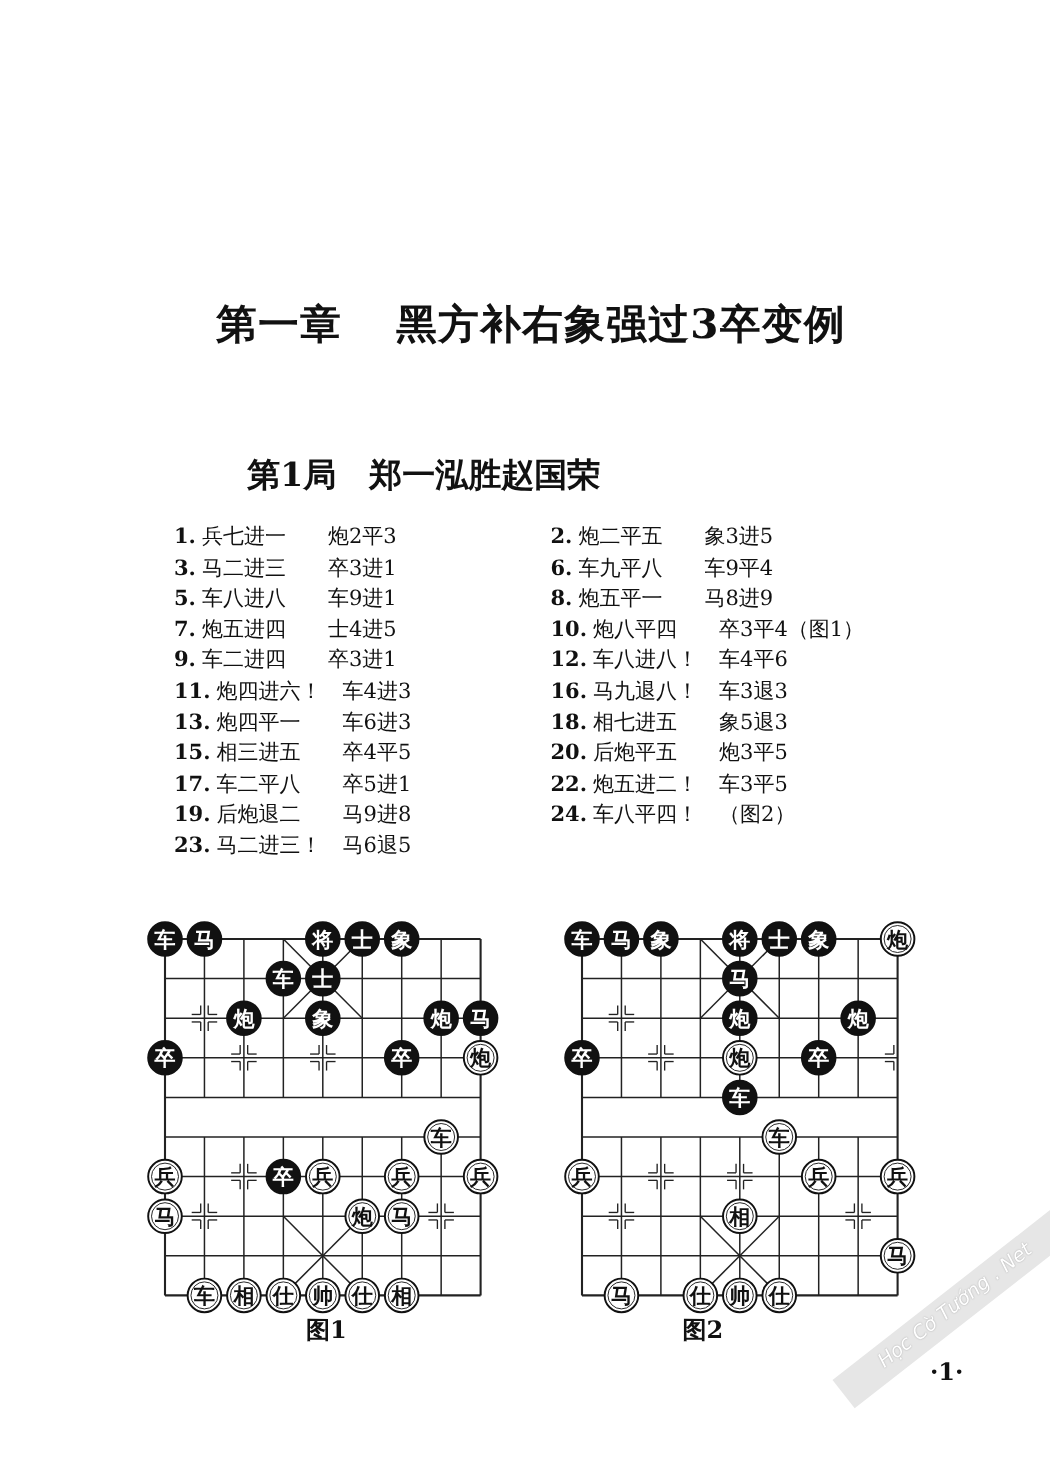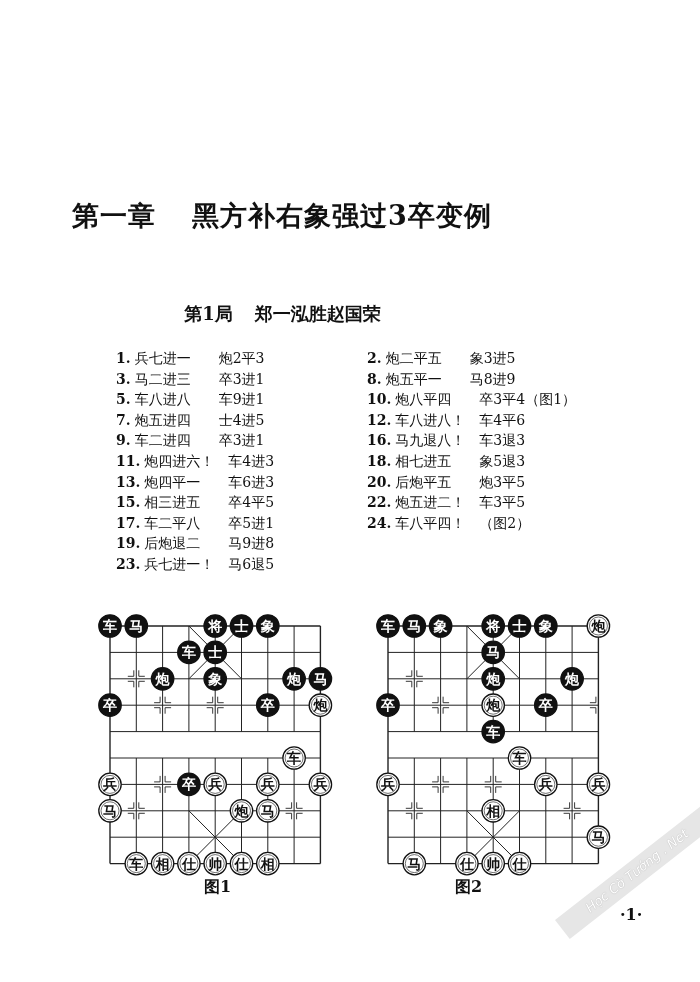--- a/index.html
+++ b/index.html
@@ -1,27 +1,27 @@
 <!DOCTYPE html>
 <html><head>
 <meta charset="utf-8">
 <style>
   html, body { margin: 0; padding: 0; }
   body {
     width: 700px; height: 982px; background: #ffffff; position: relative; overflow: hidden;
     font-family: "DejaVu Serif", "Liberation Serif", serif; color: #111;
   }
   .chapter-title {
-    position: absolute; left: 0; width: 564px; top: 198px; text-align: center;
+    position: absolute; left: 0; width: 564px; top: 198px; text-align: right;
     font-size: 27px; font-weight: bold; letter-spacing: 1px;
   }
   .chapter-title .gap { display: inline-block; width: 36px; }
   .game-title {
     position: absolute; left: 0; width: 565px; top: 302px; text-align: center;
-    font-size: 18px; font-weight: bold;
+    font-size: 22px; font-weight: bold;
   }
   .game-title .gap { display: inline-block; width: 22px; }
   .moves { position: absolute; top: 348px; font-size: 14px; line-height: 20.6px; }
   .moves.left { left: 116px; }
   .moves.right { left: 367px; }
   .move-row { white-space: nowrap; height: 20.6px; }
   .mnum { font-weight: bold; display: inline-block; min-width: 14px; }
   .mred { display: inline-block; margin-left: 4px; min-width: 84px; }
   .mblack { display: inline-block; }
   .board { position: absolute; }
@@ -51,24 +51,25 @@
     <div class="move-row"><span class="mnum">1.</span><span class="mred">兵七进一</span><span class="mblack">炮2平3</span></div>
     <div class="move-row"><span class="mnum">3.</span><span class="mred">马二进三</span><span class="mblack">卒3进1</span></div>
     <div class="move-row"><span class="mnum">5.</span><span class="mred">车八进八</span><span class="mblack">车9进1</span></div>
     <div class="move-row"><span class="mnum">7.</span><span class="mred">炮五进四</span><span class="mblack">士4进5</span></div>
     <div class="move-row"><span class="mnum">9.</span><span class="mred">车二进四</span><span class="mblack">卒3进1</span></div>
     <div class="move-row"><span class="mnum">11.</span><span class="mred">炮四进六！</span><span class="mblack">车4进3</span></div>
     <div class="move-row"><span class="mnum">13.</span><span class="mred">炮四平一</span><span class="mblack">车6进3</span></div>
     <div class="move-row"><span class="mnum">15.</span><span class="mred">相三进五</span><span class="mblack">卒4平5</span></div>
     <div class="move-row"><span class="mnum">17.</span><span class="mred">车二平八</span><span class="mblack">卒5进1</span></div>
     <div class="move-row"><span class="mnum">19.</span><span class="mred">后炮退二</span><span class="mblack">马9进8</span></div>
-    <div class="move-row"><span class="mnum">23.</span><span class="mred">兵七进一！</span><span class="mblack">马6退5</span></div>
+    <div class="move-row"><span class="mnum">23.</span><span class="mred">马二进三！</span><span class="mblack">马6退5</span></div>
   </div>
 <div class="moves right" id="moves-right">
     <div class="move-row"><span class="mnum">2.</span><span class="mred">炮二平五</span><span class="mblack">象3进5</span></div>
+    <div class="move-row"><span class="mnum">6.</span><span class="mred">车九平八</span><span class="mblack">车9平4</span></div>
     <div class="move-row"><span class="mnum">8.</span><span class="mred">炮五平一</span><span class="mblack">马8进9</span></div>
     <div class="move-row"><span class="mnum">10.</span><span class="mred">炮八平四</span><span class="mblack">卒3平4（图1）</span></div>
     <div class="move-row"><span class="mnum">12.</span><span class="mred">车八进八！</span><span class="mblack">车4平6</span></div>
     <div class="move-row"><span class="mnum">16.</span><span class="mred">马九退八！</span><span class="mblack">车3退3</span></div>
     <div class="move-row"><span class="mnum">18.</span><span class="mred">相七进五</span><span class="mblack">象5退3</span></div>
     <div class="move-row"><span class="mnum">20.</span><span class="mred">后炮平五</span><span class="mblack">炮3平5</span></div>
     <div class="move-row"><span class="mnum">22.</span><span class="mred">炮五进二！</span><span class="mblack">车3平5</span></div>
     <div class="move-row"><span class="mnum">24.</span><span class="mred">车八平四！</span><span class="mblack">（图2）</span></div>
   </div>
 

